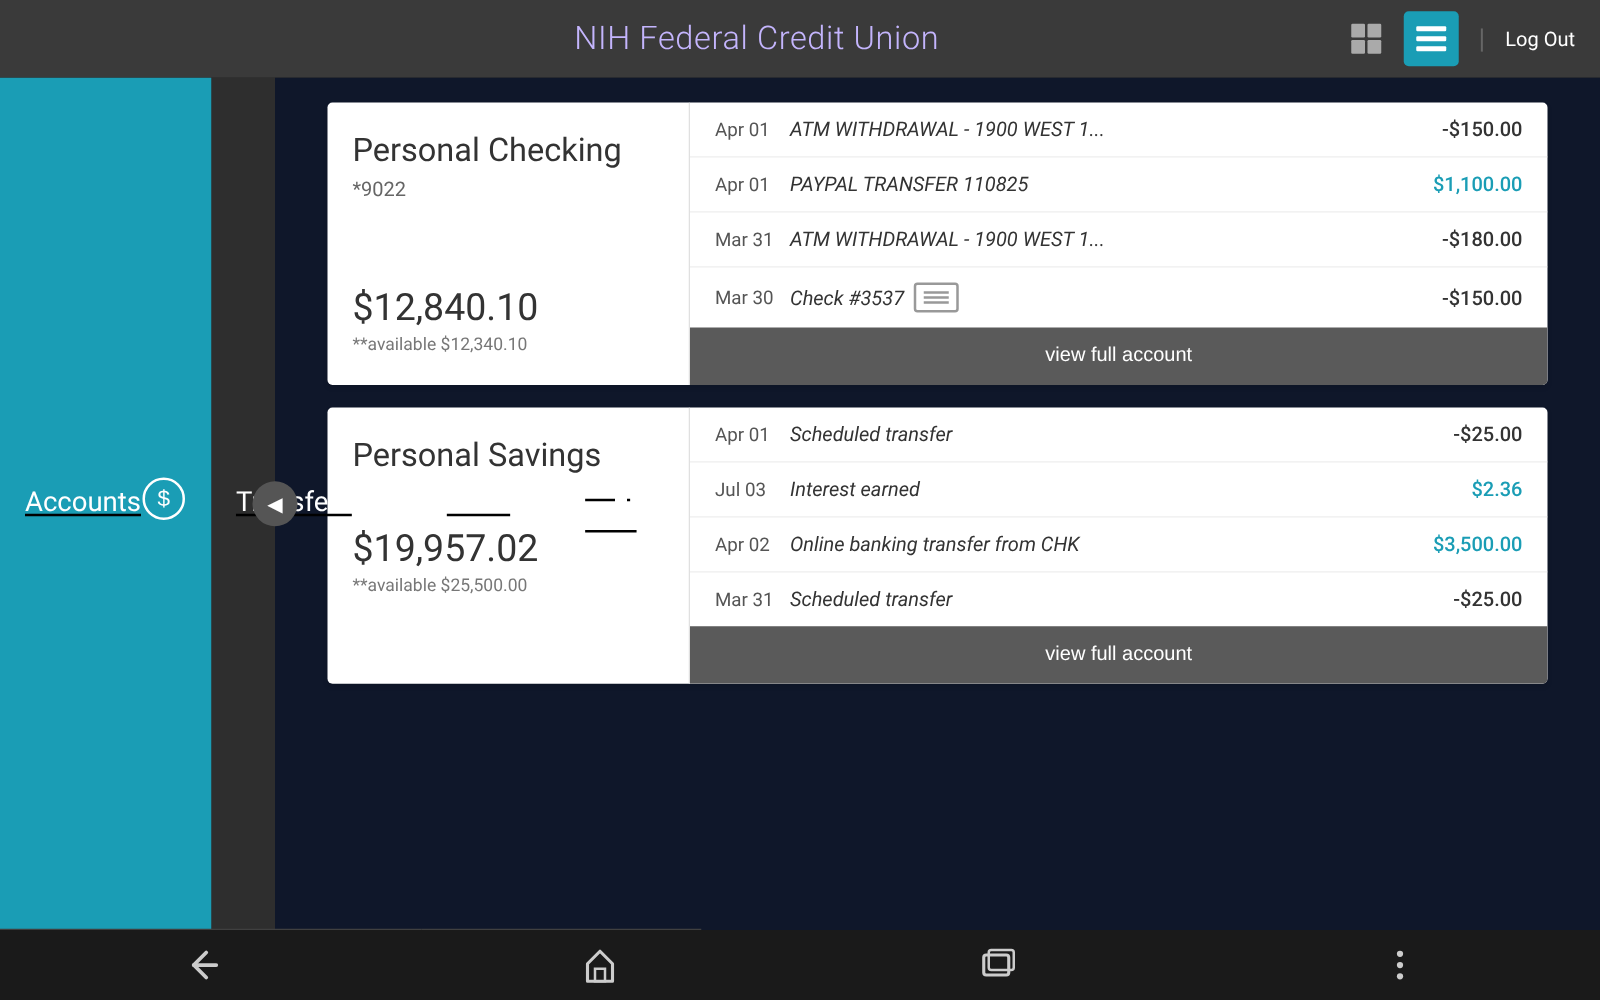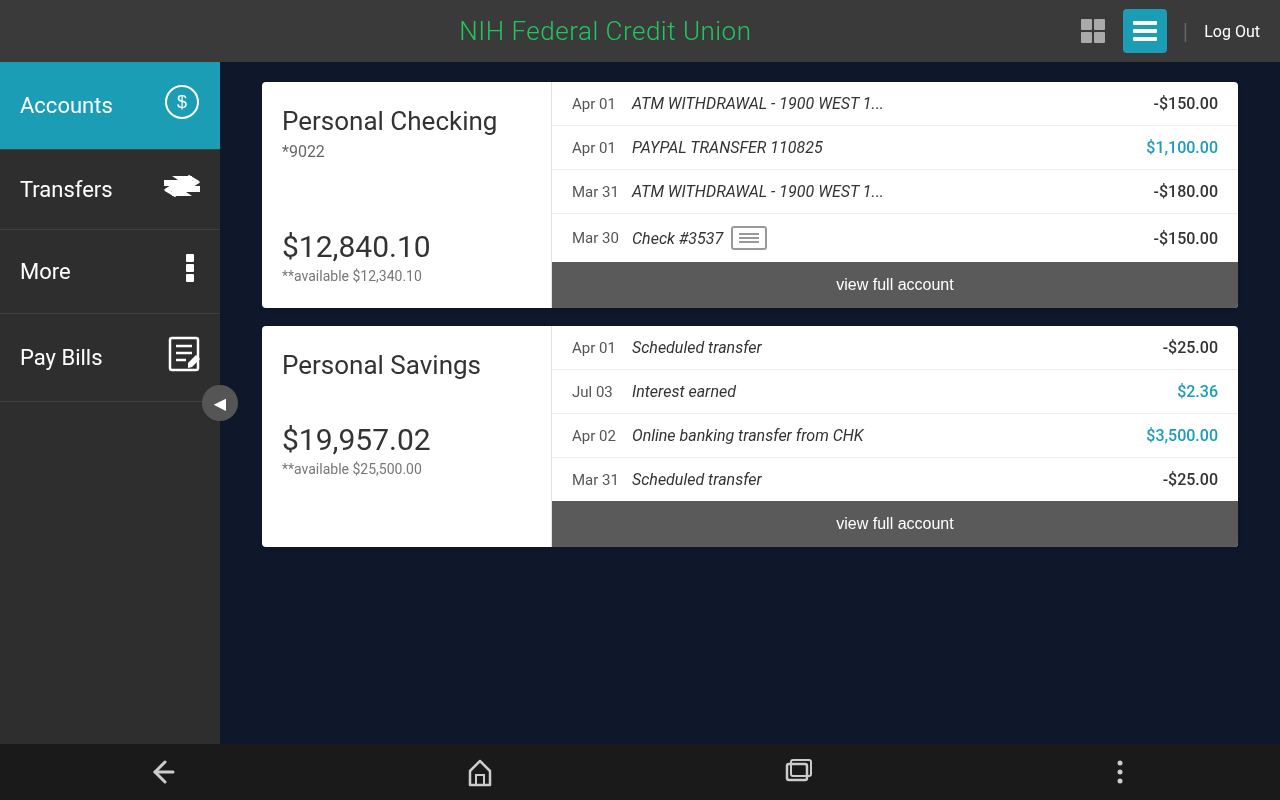--- a/index.html
+++ b/index.html
@@ -17,21 +17,21 @@
     .top-bar {
       background: #3a3a3a;
       height: 62px;
       display: flex;
       align-items: center;
       justify-content: space-between;
       padding: 0 20px;
       flex-shrink: 0;
     }
     .top-bar-title {
-      color: #22c55e;
+      color: #c4b5fd;
       font-size: 26px;
       font-weight: 300;
       letter-spacing: 0.5px;
       flex: 1;
       text-align: center;
     }
     .top-bar-icons {
       display: flex;
       align-items: center;
       gap: 8px;
@@ -71,23 +71,24 @@
       display: flex;
       flex: 1;
       overflow: hidden;
     }
 
     
     .sidebar {
       width: 220px;
       background: #2e2e2e;
       display: flex;
-      flex-direction: column;
+      flex-direction: row;
       flex-shrink: 0;
       position: relative;
+      text-decoration: underline;
     }
     .sidebar-item {
       display: flex;
       align-items: center;
       justify-content: space-between;
       padding: 22px 20px;
       cursor: pointer;
       border-bottom: 1px solid #404040;
     }
     .sidebar-item.active {

